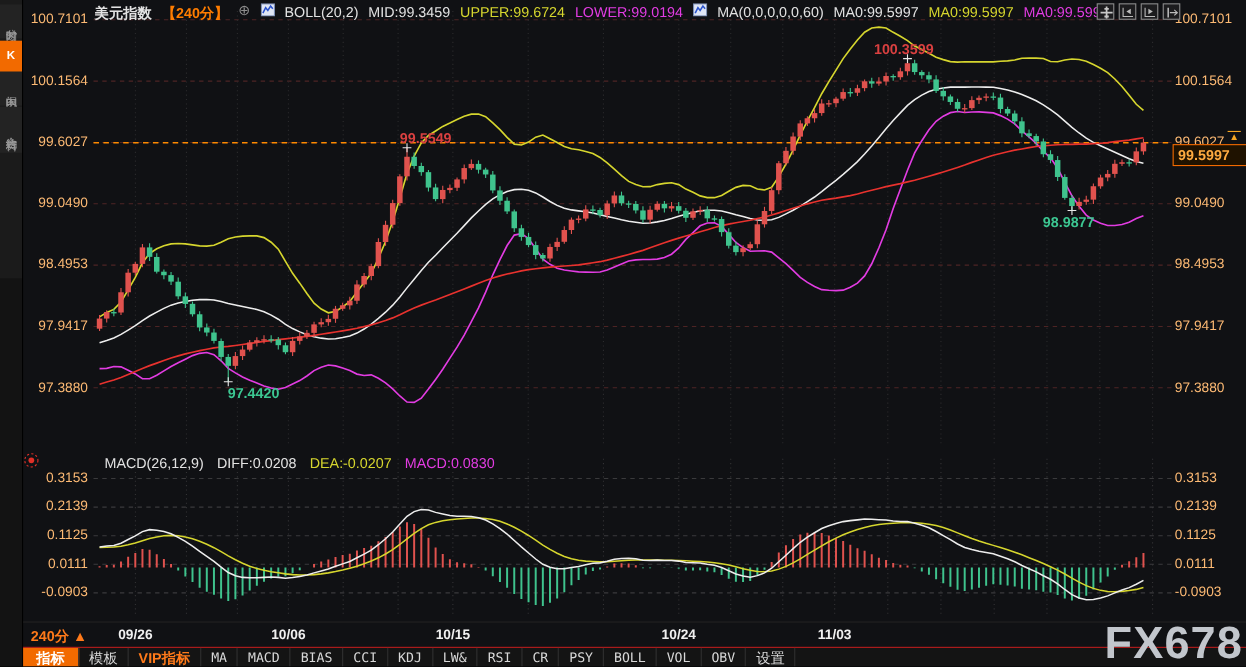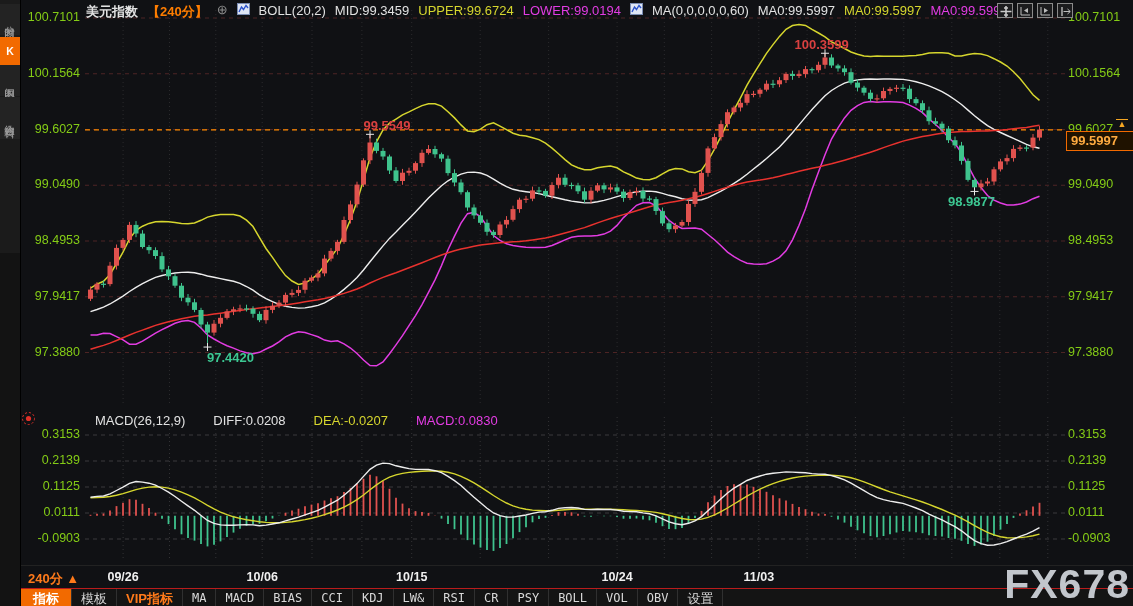--- a/index.html
+++ b/index.html
@@ -16,25 +16,25 @@
   
   #header{position:absolute;left:86px;top:3px;height:17px;display:flex;align-items:flex-start;gap:9px;
           font-size:13px;white-space:nowrap;z-index:6;}
   .hseg{display:inline-block;}
   .glyph-icon{color:#8d8d8d;font-size:13px;line-height:13px;}
   .mini-chart-icon{display:inline-block;width:13px;height:12px;}
   
   #window-icons{position:absolute;left:997px;top:3px;display:flex;gap:4px;z-index:6;}
   .wicon{width:14px;height:13px;background:#1c1c1e;border:1px solid #8a8a8a;display:flex;align-items:center;justify-content:center;cursor:pointer;}
   
-  .axlab{position:absolute;left:24px;width:56px;text-align:right;font-size:12.5px;color:#84cc16;z-index:4;}
+  .axlab{position:absolute;left:24px;width:56px;text-align:right;font-size:12.5px;color:#fdba74;z-index:4;}
   .axlab.right{left:1068px;width:62px;text-align:left;}
   .anno{position:absolute;font-size:13px;font-weight:bold;z-index:4;white-space:nowrap;}
   
-  #macd-header{position:absolute;left:95px;top:413px;display:flex;gap:28px;font-size:13px;z-index:4;white-space:nowrap;}
+  #macd-header{position:absolute;left:95px;top:413px;display:flex;gap:12px;font-size:13px;z-index:4;white-space:nowrap;}
   #alert-icon{position:absolute;left:20px;top:410px;z-index:4;}
   
   #price-box{position:absolute;left:1066px;width:65px;height:18px;border:1px solid #f26a00;background:#1f1200;
              color:#ffab40;font-size:13px;font-weight:bold;line-height:18px;padding-left:4px;z-index:6;}
   #price-arrow{position:absolute;left:1116px;width:12px;text-align:center;color:#f5a623;font-size:9px;line-height:9px;z-index:6;border-top:1px solid #f5a623;}
   
   #footer-row{position:absolute;left:21px;top:565px;width:1112px;height:23px;border-top:1px solid #222;z-index:5;}
   #period-label{position:absolute;left:7px;top:4px;color:#ff7a1a;font-weight:bold;font-size:13px;}
   .date-label{position:absolute;top:4px;width:56px;margin-left:-28px;text-align:center;color:#f0f0f0;font-weight:bold;font-size:12.5px;}
   

